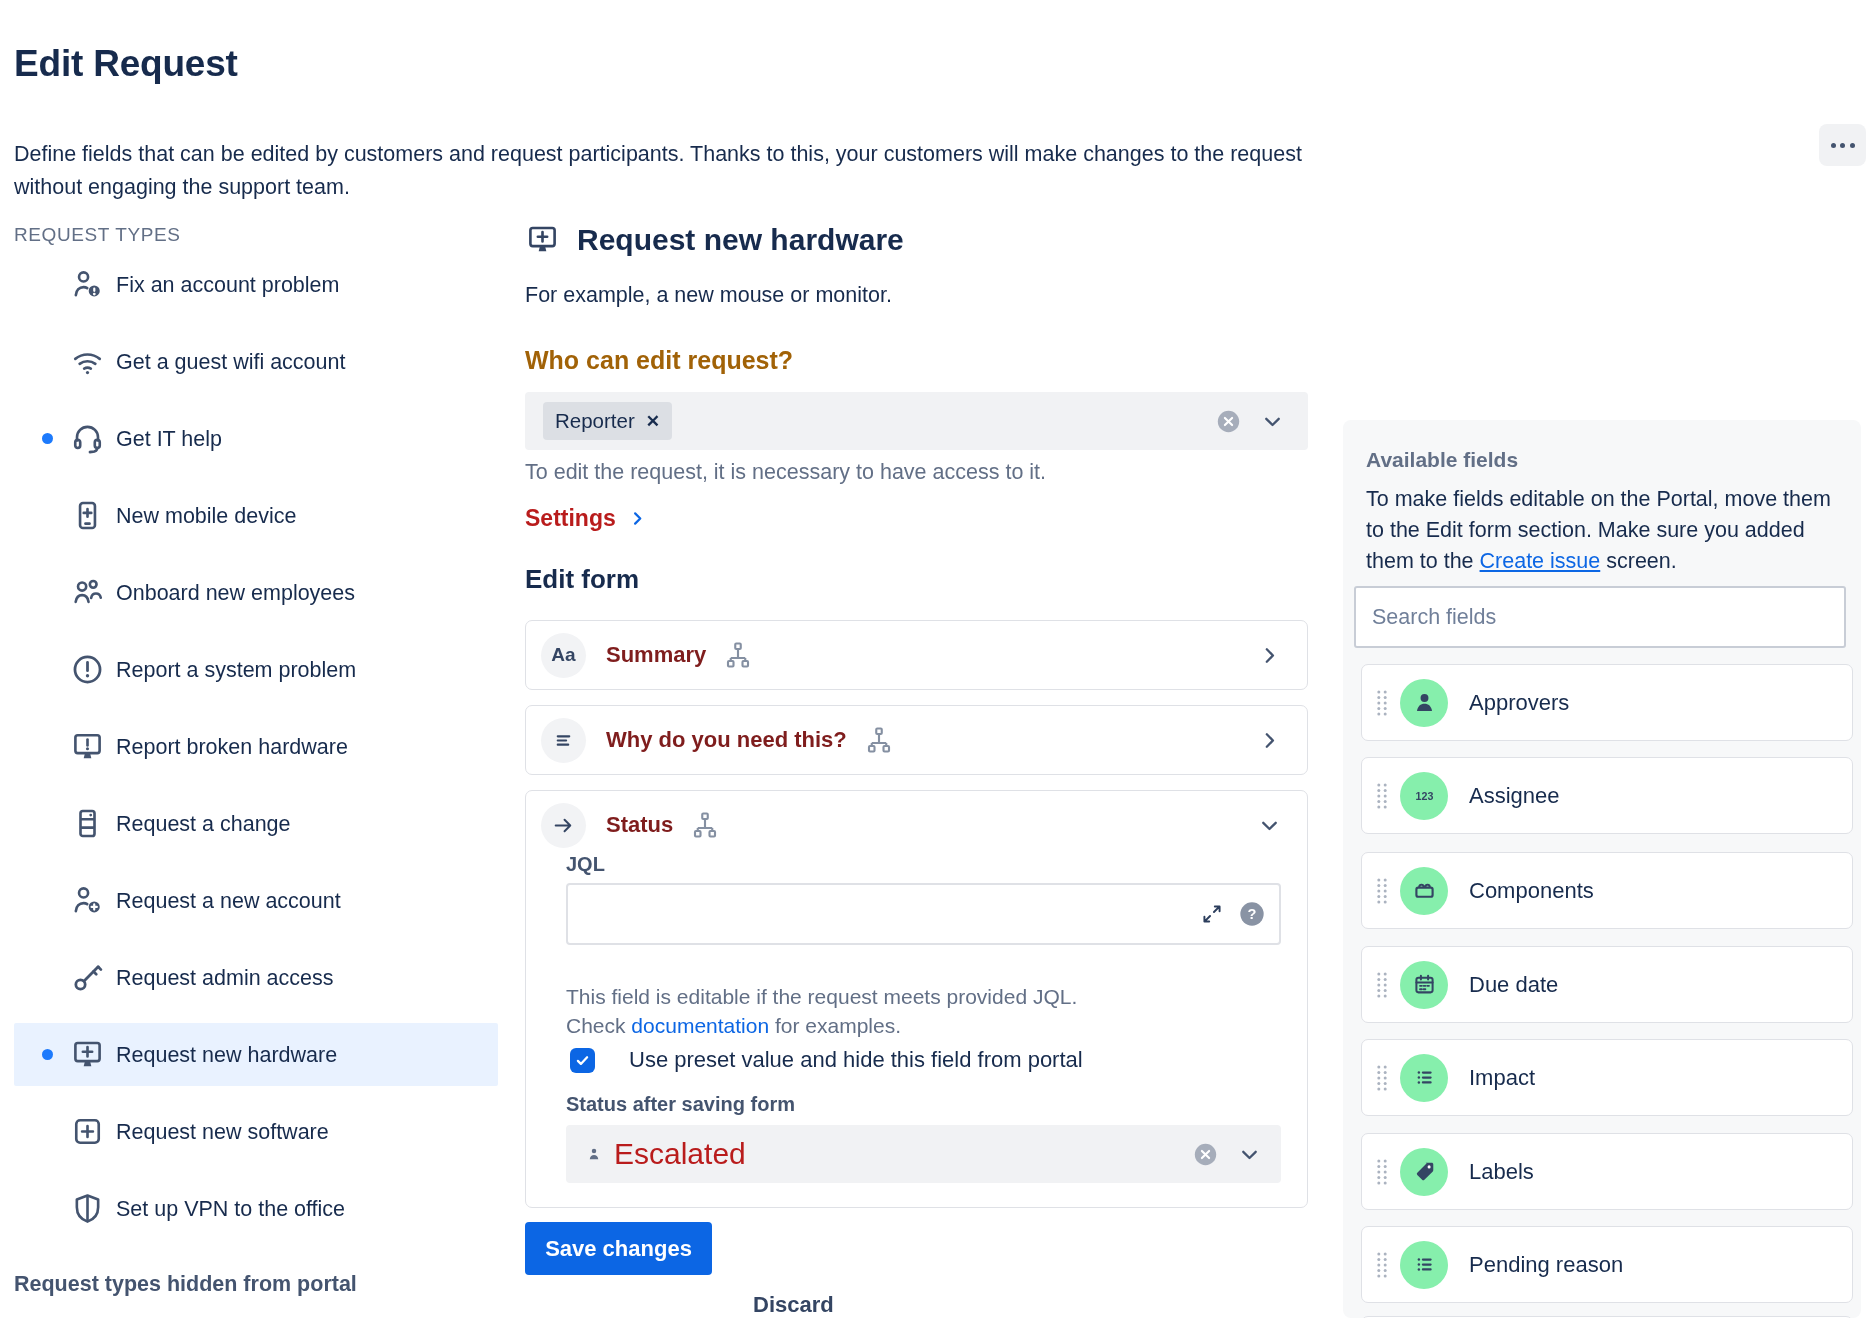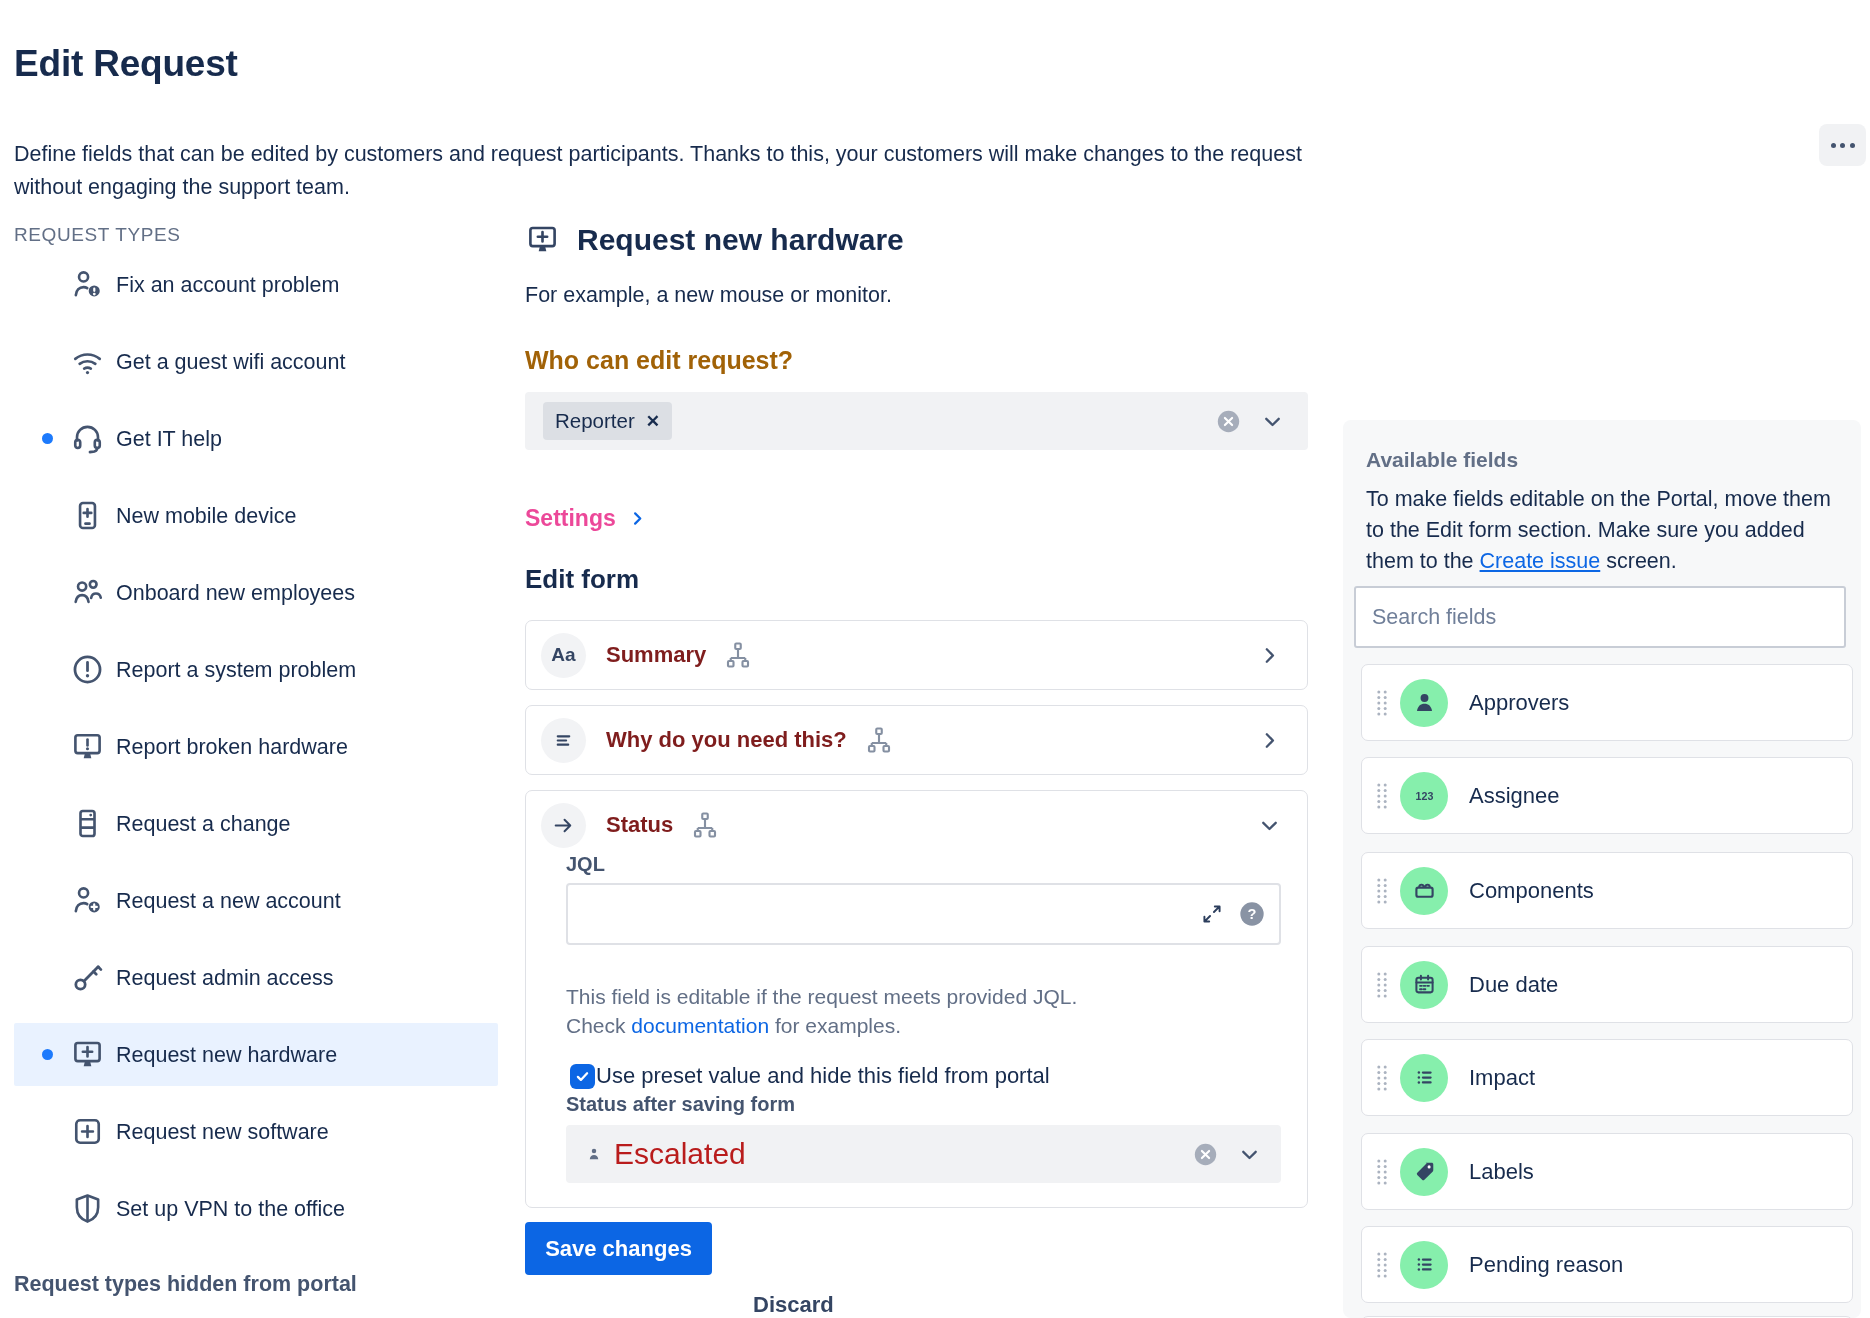--- a/index.html
+++ b/index.html
@@ -35,21 +35,21 @@
   .type-desc{position:absolute;left:525px;top:283px;font-size:21.5px;color:#172B4D;}
   .who-heading{position:absolute;left:525px;top:346px;font-size:25px;font-weight:700;color:#a16207;}
   .gray-select{background:#F1F2F4;border-radius:4px;display:flex;align-items:center;box-sizing:border-box;cursor:pointer;}
   .who-select{position:absolute;left:525px;top:392px;width:783px;height:58px;padding:0 24px 0 18px;}
   .tag{background:#DCDFE4;border-radius:4px;padding:7px 12px;display:flex;align-items:center;gap:11px;font-size:20.5px;color:#172B4D;}
   .tag .x{font-size:17px;font-weight:700;color:#172B4D;cursor:pointer;line-height:1;}
   .sel-right{margin-left:auto;display:flex;align-items:center;gap:19px;}
   .clear-ic svg{width:27px;height:27px;display:block;}
   .chev svg{width:23px;height:23px;display:block;}
   .access-note{position:absolute;left:525px;top:460px;font-size:21.5px;color:#626F86;}
-  .settings-link{position:absolute;left:525px;top:505px;display:flex;align-items:center;gap:12px;font-size:23px;font-weight:600;color:#ec4899;cursor:pointer;}
+  .settings-link{position:absolute;left:525px;top:505px;display:flex;align-items:center;gap:12px;font-size:23px;font-weight:600;color:#b91c1c;cursor:pointer;}
   .settings-link svg{width:19px;height:19px;display:block;}
   .ef-heading{position:absolute;left:525px;top:564px;font-size:26px;font-weight:700;color:#172B4D;}
 
   .field-card{position:absolute;left:525px;width:783px;background:#fff;border:1.5px solid #DFE1E6;border-radius:7px;box-sizing:border-box;}
   .card-head{display:flex;align-items:center;height:68px;padding:0 26px 0 15px;cursor:pointer;}
   .badge{width:45px;height:45px;border-radius:50%;background:#F2F3F5;display:flex;align-items:center;justify-content:center;flex:none;}
   .badge svg{width:25px;height:25px;display:block;}
   .badge .aa{font-size:19px;font-weight:700;color:#344563;}
   .card-label{margin-left:20px;font-size:22px;font-weight:700;color:#7f1d1d;white-space:nowrap;}
   .sitemap{margin-left:17px;}
@@ -60,21 +60,21 @@
   
   .jql-label{position:absolute;left:40px;top:62px;font-size:20px;font-weight:600;color:#44546F;}
   .jql-box{position:absolute;left:40px;top:92px;width:715px;height:62px;border:2px solid #DFE1E6;border-radius:4px;background:#fff;box-sizing:border-box;}
   .jql-box input{position:absolute;inset:0;border:none;background:transparent;outline:none;font-size:20px;color:#172B4D;padding:0 80px 0 14px;font-family:"Liberation Sans",sans-serif;}
   .jql-icons{position:absolute;right:13px;top:50%;transform:translateY(-50%);display:flex;align-items:center;gap:13px;}
   .jql-icons .expand svg{width:26px;height:26px;display:block;}
   .jql-icons .help svg{width:28px;height:28px;display:block;}
   .helper1{position:absolute;left:40px;top:194px;font-size:21px;color:#626F86;}
   .helper2{position:absolute;left:40px;top:223px;font-size:21px;color:#626F86;}
   .helper2 a{color:#0C66E4;text-decoration:none;cursor:pointer;}
-  .cb-row{position:absolute;left:44px;top:272px;display:flex;align-items:center;gap:1px;}
+  .cb-row{position:absolute;left:44px;top:256px;display:flex;align-items:center;gap:34px;}
   .checkbox{width:25px;height:25px;border-radius:6px;background:#0C66E4;display:flex;align-items:center;justify-content:center;cursor:pointer;flex:none;}
   .checkbox svg{width:17px;height:17px;display:block;}
   .cb-label{font-size:22px;font-weight:500;color:#172B4D;}
   .preset-label{position:absolute;left:40px;top:302px;font-size:20px;font-weight:700;color:#44546F;}
   .preset-select{position:absolute;left:40px;top:334px;width:715px;height:58px;padding:0 20px;}
   .pp-ic svg{width:16px;height:16px;display:block;}
   .preset-value{margin-left:12px;font-size:30px;color:#b91c1c;}
 
   .save-btn{position:absolute;left:525px;top:1222px;width:187px;height:53px;background:#0C66E4;border:none;border-radius:4px;color:#fff;font-size:22px;font-weight:600;font-family:"Liberation Sans",sans-serif;cursor:pointer;}
   .discard-btn{position:absolute;left:747px;top:1278px;height:53px;display:flex;align-items:center;background:none;border:none;font-size:22px;font-weight:700;color:#344563;font-family:"Liberation Sans",sans-serif;cursor:pointer;}
@@ -278,20 +278,21 @@
           </svg>
       </span>
       <span class="chev">
         <svg viewBox="0 0 24 24" fill="none" stroke="#44546F" stroke-width="2.4" stroke-linecap="round" stroke-linejoin="round">
             <path d="M5.5 9.2l6.5 6.4 6.5-6.4"></path>
           </svg>
       </span>
     </span>
   </div>
 
+  <div class="access-note">To edit the request, it is necessary to have access to it.</div>
 
   <div class="settings-link">
     <span>Settings</span>
     <svg viewBox="0 0 24 24" fill="none" stroke="#0C66E4" stroke-width="2.8" stroke-linecap="round" stroke-linejoin="round">
         <path d="M9 5.5l6.5 6.5L9 18.5"></path>
       </svg>
   </div>
 
   <div class="ef-heading">Edit form</div>
 

